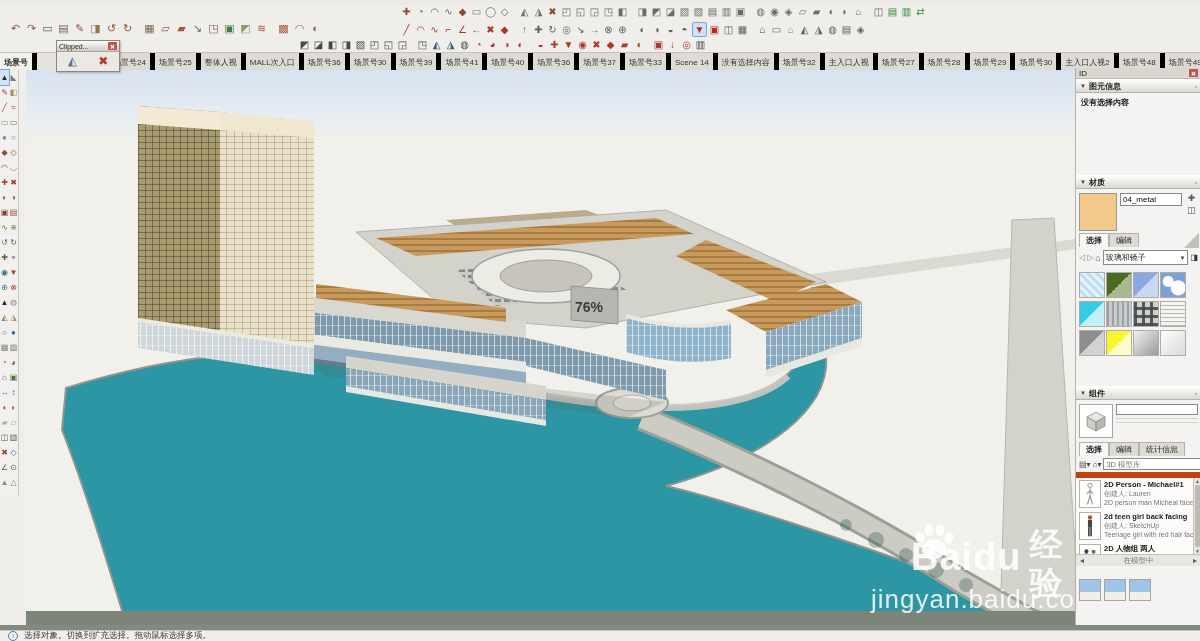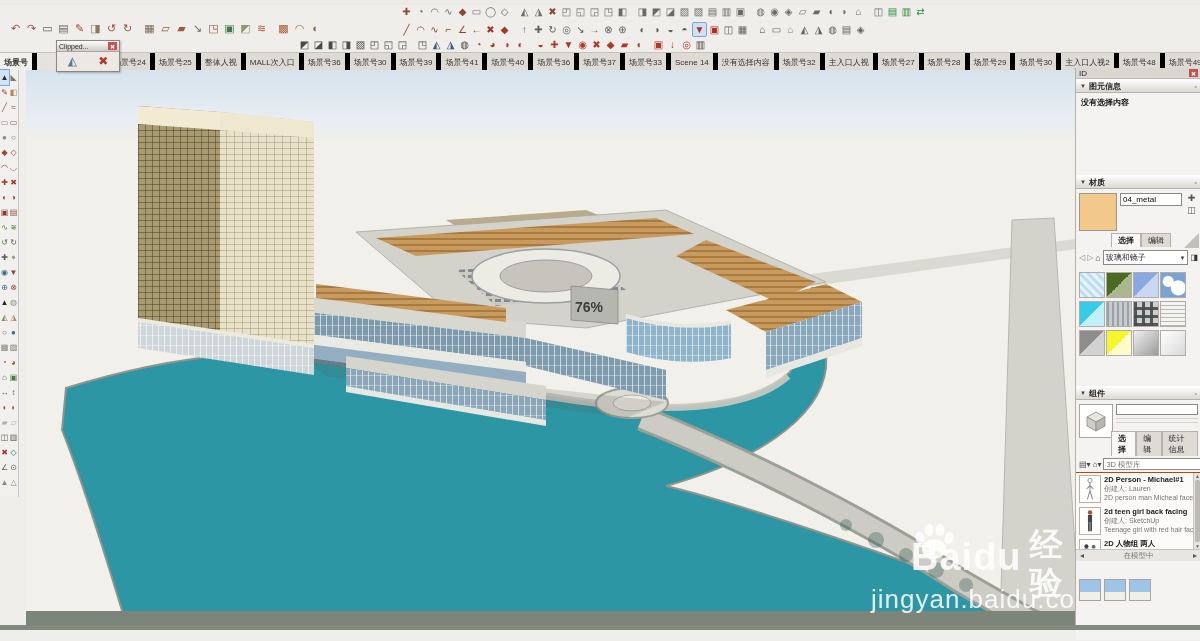--- a/index.html
+++ b/index.html
@@ -64,21 +64,21 @@
   .matswatch{width:36px;height:36px;background:#f3c98b;border:1px solid #9a9a94;}
   .matmid{flex:1;display:flex;flex-direction:column;gap:2px;}
   .matname{height:13px;border:1px solid #8a8a84;background:#fff;font-size:8px;padding:0 2px;
            font-family:"Liberation Sans",sans-serif;width:100%;box-sizing:border-box;}
   .maticons{width:13px;display:flex;flex-direction:column;align-items:center;gap:2px;color:#555;}
   .maticons span{cursor:pointer;font-size:9px;}
   .cornertri{position:absolute;right:2px;top:44px;width:0;height:0;
              border-top:15px solid transparent;border-right:15px solid #c2c0ba;cursor:pointer;}
   .minitabs{display:flex;align-items:flex-end;gap:0;padding:3px 3px 0 3px;height:13px;}
   .minitab{padding:1px 6px;border:1px solid #b5b2ac;border-bottom:none;background:#dedbd5;cursor:pointer;}
-  .minitab.on{background:#f9f8f6;font-weight:bold;margin-left:32px;}
+  .minitab.on{background:#f9f8f6;font-weight:bold;}
   .minitabs .endicon{margin-left:auto;color:#555;cursor:pointer;}
   .navrow{display:flex;align-items:center;gap:2px;padding:3px;}
   .navbtn{color:#8a8a84;cursor:pointer;font-size:8px;}
   .home{color:#333;cursor:pointer;font-size:9px;}
   .dropbox{flex:1;height:13px;background:#fff;border:1px solid #8a8a84;display:flex;align-items:center;
            padding:0 2px;cursor:pointer;}
   .dropbox .dar{margin-left:auto;font-size:6px;color:#444;}
   .swgrid{display:grid;grid-template-columns:repeat(4,24px);gap:3px;padding:4px 3px;}
   .sw{width:24px;height:24px;border:1px solid #b0ada8;cursor:pointer;}
   .sw-glass-hatch{background:repeating-linear-gradient(45deg,#e2f1fa 0 3px,#bcdef2 3px 6px);}
@@ -99,21 +99,21 @@
   .comprow{display:flex;gap:3px;padding:4px 3px 2px 3px;}
   .compthumb{width:32px;height:32px;background:#fff;border:1px solid #a8a5a0;display:flex;
              align-items:center;justify-content:center;}
   .compmid{flex:1;display:flex;flex-direction:column;gap:3px;}
   .compname{height:11px;border:1px solid #8a8a84;background:#fff;width:100%;box-sizing:border-box;}
   .hline{height:1px;background:#d5d2cc;}
   .searchrow{display:flex;align-items:center;gap:2px;padding:2px 3px;}
   .sbtn{color:#444;cursor:pointer;font-size:8px;}
   .searchbox{flex:1;height:12px;border:1px solid #8a8a84;background:#fff;font-size:7.5px;padding:0 2px;
              font-family:"Liberation Sans",sans-serif;box-sizing:border-box;}
-  .complist{background:#fcfbfa;border-top:1px solid #c2410c;height:76px;overflow:hidden;position:relative;}
+  .complist{background:#fcfbfa;border-top:6px solid #c2410c;height:76px;overflow:hidden;position:relative;}
   .compitem{display:flex;gap:3px;padding:2px 8px 2px 3px;cursor:pointer;}
   .cithumb{width:20px;height:26px;background:#fff;border:1px solid #b5b2ac;flex:none;
            display:flex;align-items:center;justify-content:center;}
   .citxt{flex:1;overflow:hidden;}
   .ciname{font-weight:bold;font-size:7.5px;color:#1a1a1a;white-space:nowrap;}
   .cimeta{font-size:7px;color:#777;white-space:nowrap;}
   .vscroll{position:absolute;right:0;top:0;width:7px;height:100%;background:#e6e4e0;border-left:1px solid #c5c2bc;
            display:flex;flex-direction:column;justify-content:space-between;align-items:center;font-size:5px;color:#666;cursor:pointer;}
   .vthumb{width:5px;flex:1;margin:1px 0;background:#bdbab4;border-radius:2px;}
   .compfooter{height:11px;display:flex;align-items:center;justify-content:space-between;background:#e8e6e2;
@@ -650,15 +650,19 @@
       <div class="stylesliver">
         <div class="stthumb"></div>
         <div class="stthumb"></div>
         <div class="stthumb"></div>
       </div>
     </div>
   </div>
 
   <div class="botstrip"></div>
 
+  <div class="statusbar">
+    <span class="iinfo">i</span>
+    <span class="stmsg">选择对象。切换到扩充选择。拖动鼠标选择多项。</span>
+  </div>
 
 
 </div>
 
 </body></html>

